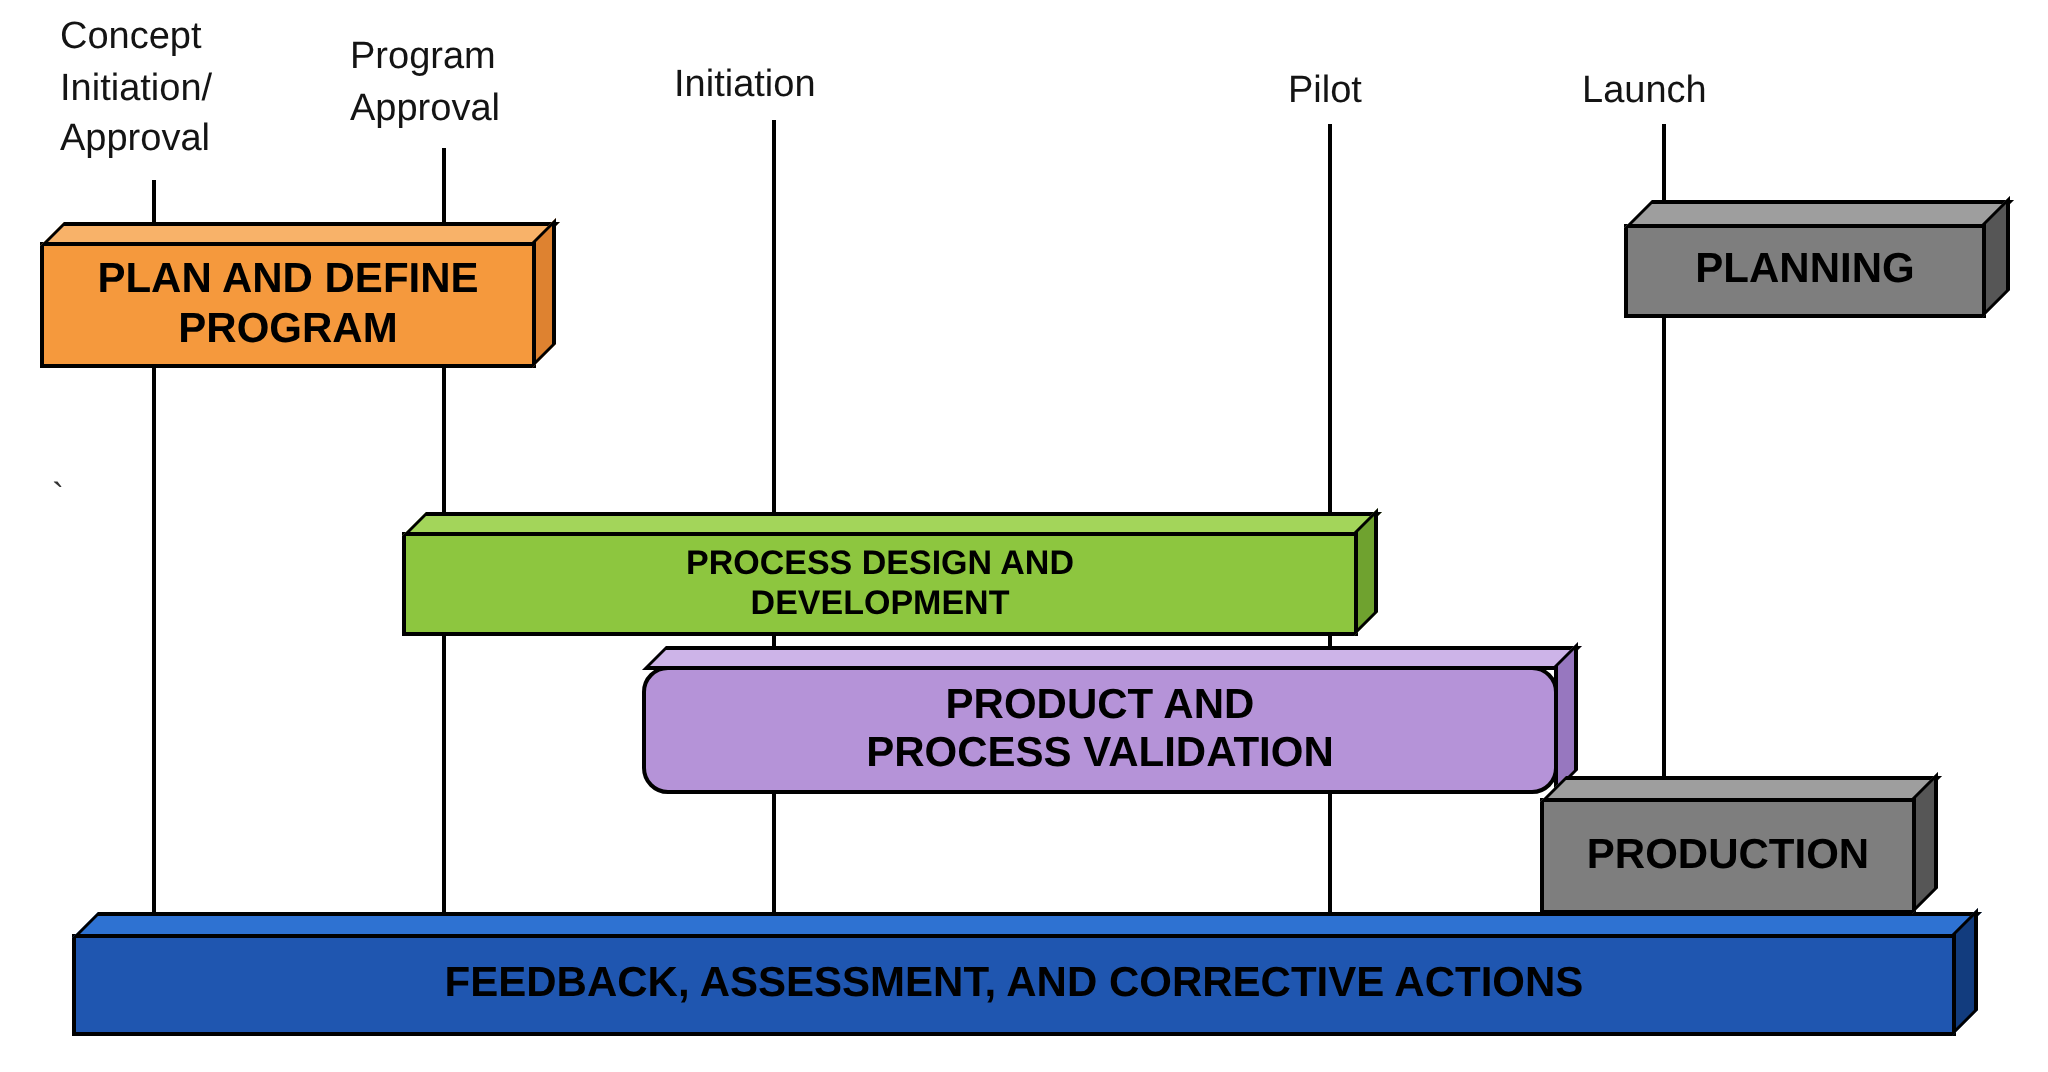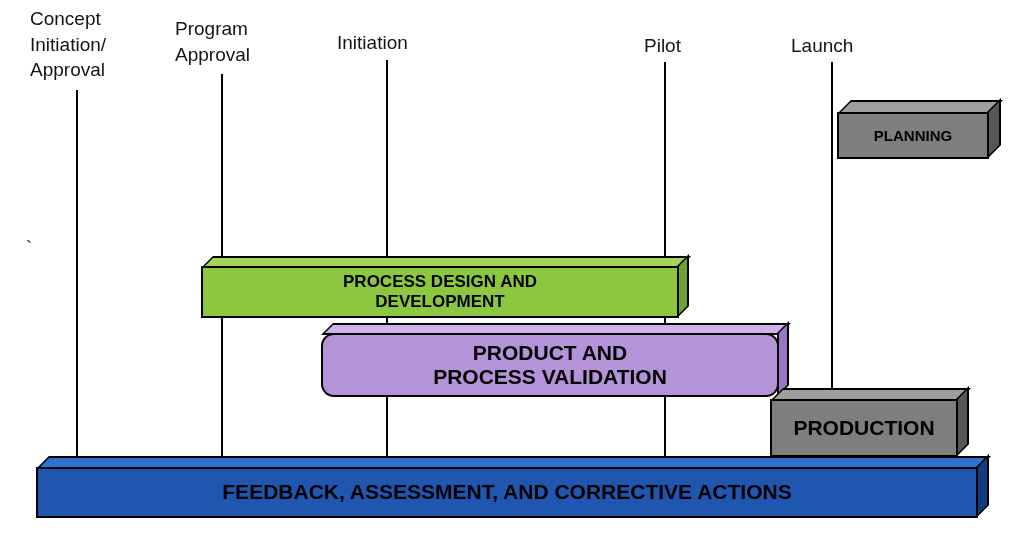--- a/index.html
+++ b/index.html
@@ -62,22 +62,22 @@
 
   
   .phase-plan       { left:20px;  top:121px; width:248px; height:63px;
                       --face:#F5993D; --top:#F8B269; --side:#DE8230; font-size:21px; }
   .phase-pdd        { left:146px; top:196px; width:293px; height:59px;
                       --face:#4AA5D3; --top:#337EA6; --side:#337EA6; font-size:21px; }
   .phase-process    { left:201px; top:266px; width:478px; height:52px;
                       --face:#8DC63F; --top:#A3D55A; --side:#6FA22F; font-size:17px; }
   .phase-validation { left:321px; top:333px; width:458px; height:64px;
                       --face:#B593D8; --top:#CDB4E8; --side:#9777BF; font-size:21px;border-radius:13px; }
-  .phase-planning   { left:812px; top:112px; width:152px; height:47px;
-                      --face:#7E7E7E; --top:#9E9E9E; --side:#565656; --d:14px; font-size:15px;margin-left:25px; }
+  .phase-planning   { left:812px; top:112px; width:181px; height:47px;
+                      --face:#7E7E7E; --top:#9E9E9E; --side:#565656; --d:14px; font-size:21px; }
   .phase-production { left:770px; top:399px; width:188px; height:58px;
                       --face:#7E7E7E; --top:#9E9E9E; --side:#565656; --d:13px; font-size:21px; }
   .footer-bar       { left:36px;  top:467px; width:942px; height:51px;
                       --face:#1F56B0; --top:#2E72D2; --side:#123C7E; --d:13px; font-size:21px; }
 </style>
 </head>
 <body>
 
 <div class="canvas">
 
@@ -91,20 +91,24 @@
   <div class="milestone" style="left:791px; top:33px;">Launch</div>
 
   <div class="vline" style="left:76px;  top:90px; height:380px;"></div>
   <div class="vline" style="left:221px; top:74px; height:396px;"></div>
   <div class="vline" style="left:386px; top:60px; height:410px;"></div>
   <div class="vline" style="left:664px; top:62px; height:408px;"></div>
   <div class="vline" style="left:831px; top:62px; height:408px;"></div>
 
   <div class="stray">`</div>
 
+  <div class="box3d phase-plan">
+    <span class="lbl">PLAN AND DEFINE
+PROGRAM</span>
+  </div>
 
 
   <div class="box3d phase-process">
     <span class="lbl">PROCESS DESIGN AND
 DEVELOPMENT</span>
   </div>
 
   <div class="box3d phase-validation">
     <span class="lbl">PRODUCT AND
 PROCESS VALIDATION</span>

